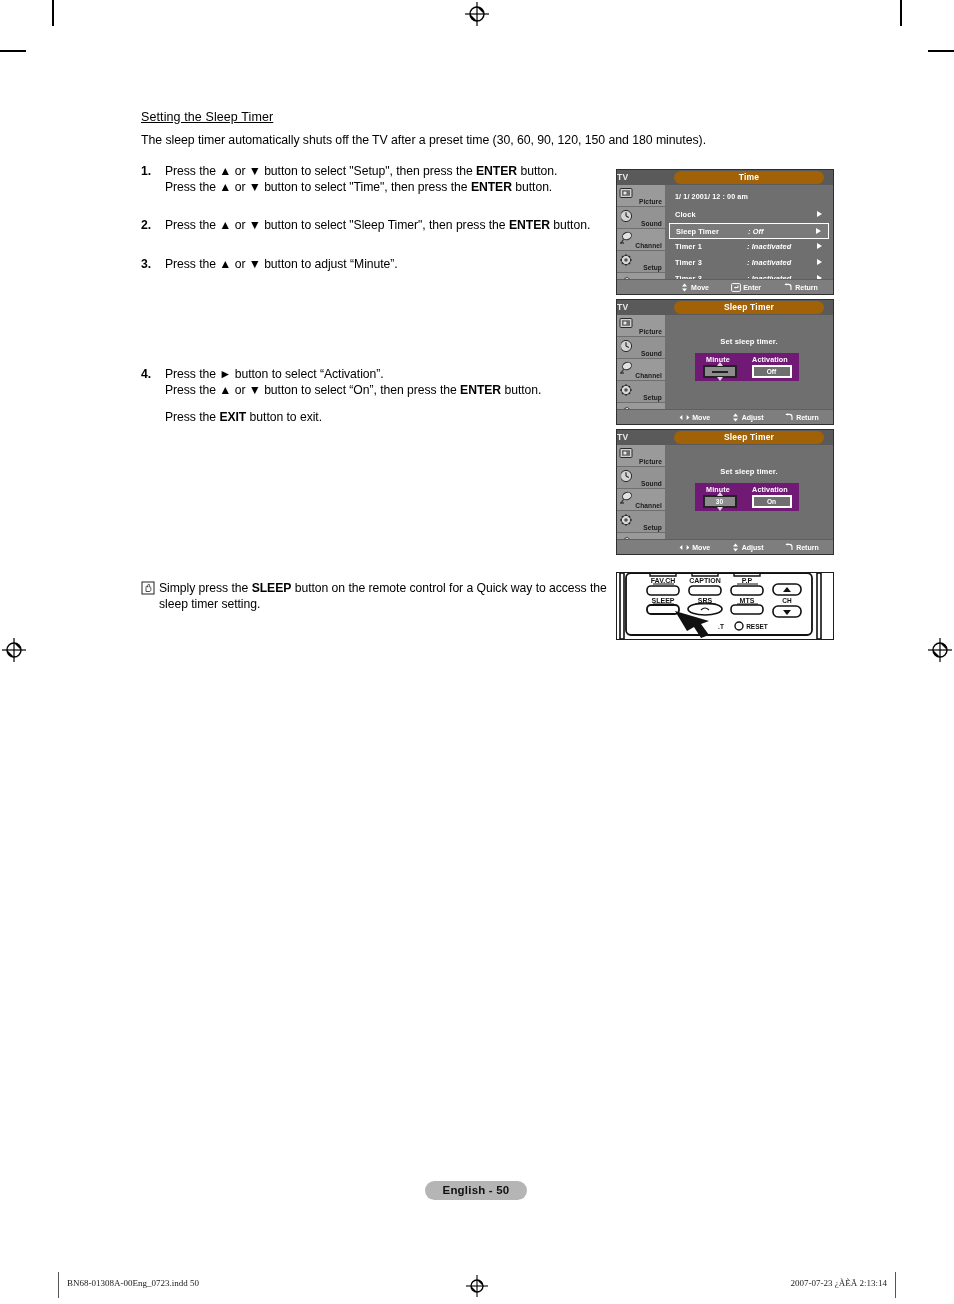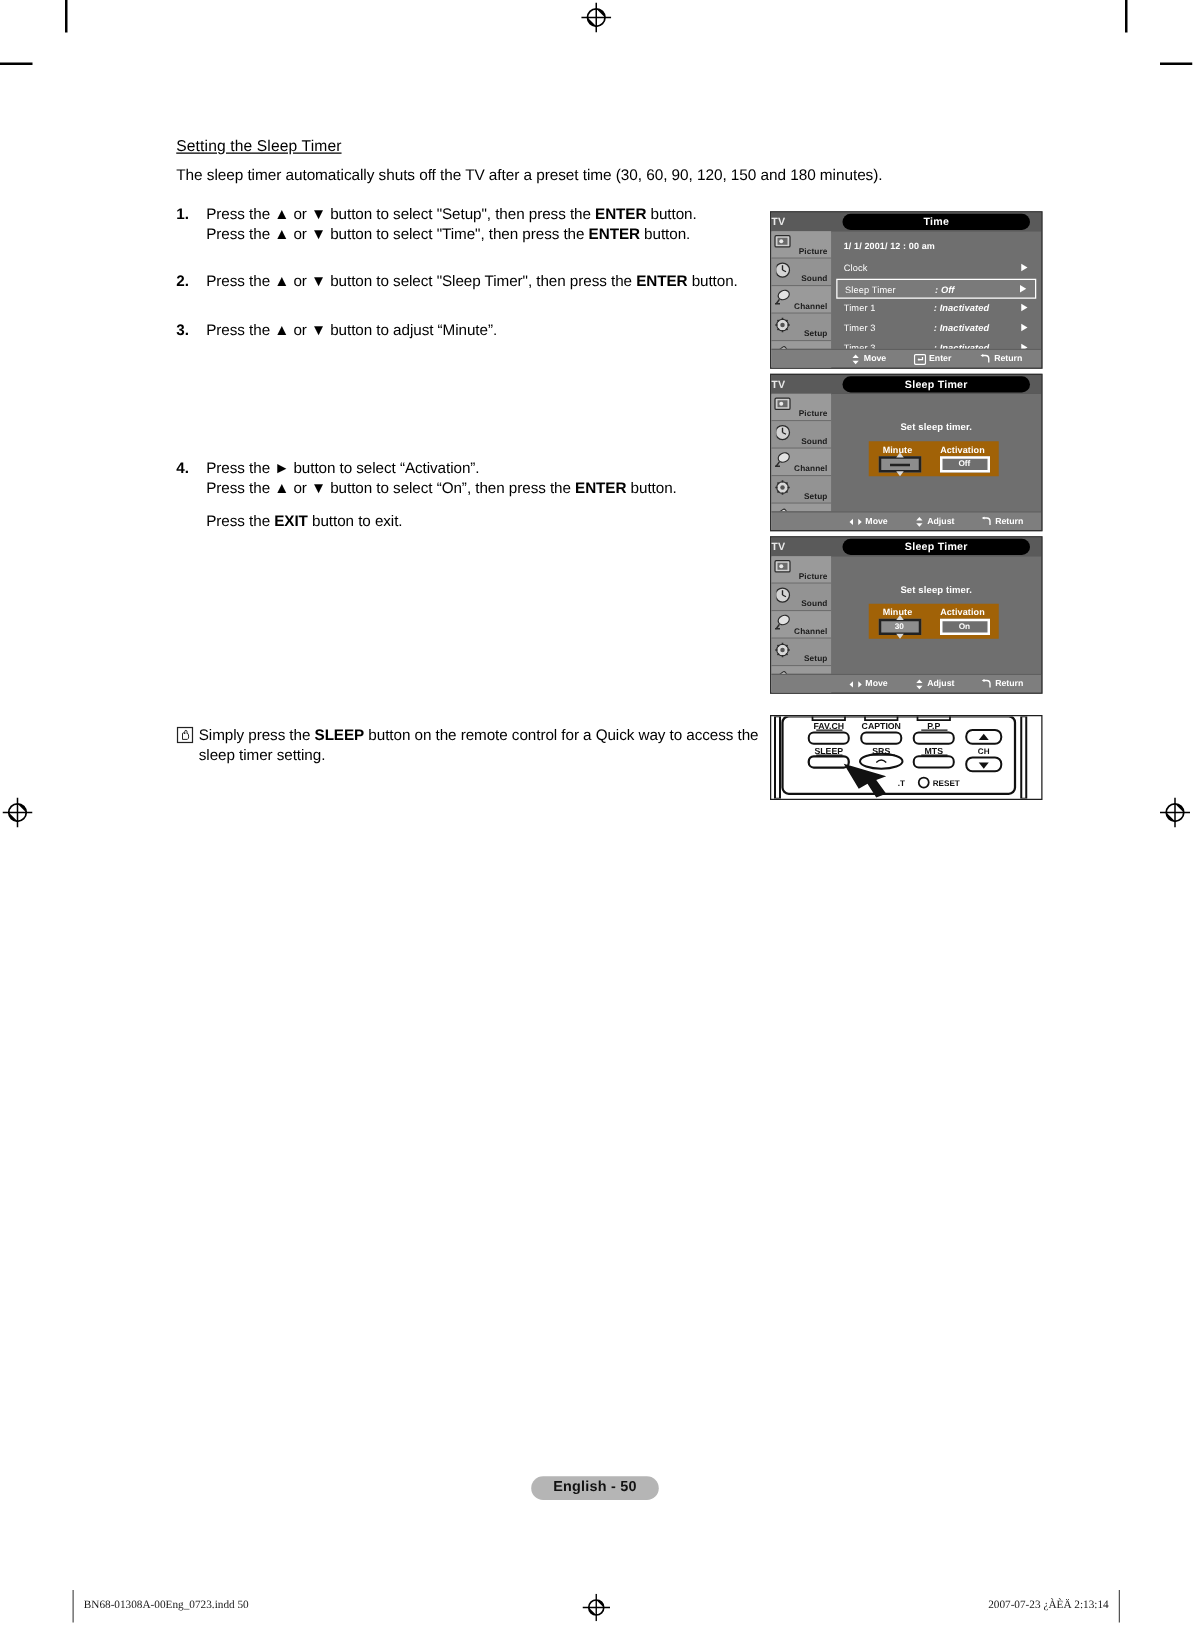--- a/index.html
+++ b/index.html
@@ -124,21 +124,21 @@
     position: absolute;
     left: 57px;
     top: 1px;
     width: 150px;
     height: 13px;
     line-height: 13px;
     text-align: center;
     color: #ffffff;
     font-size: 8.5px;
     font-weight: bold;
-    background: #000000;
+    background: #a16207;
     border-radius: 7px;
     letter-spacing: 0.2px;
   }
 
   .osd-body {
     position: absolute;
     left: 0; top: 15px; right: 0; bottom: 0;
   }
 
   .osd-side {
@@ -203,21 +203,21 @@
     padding: 0 4px 0 6px;
   }
   .menu-row.sel {
     border: 1px solid #ffffff;
     background: #7a7a7a;
   }
   .m-name {
     position: absolute;
     left: 6px;
     font-size: 7.4px;
-    font-weight: normal;
+    font-weight: bold;
     color: #ffffff;
     letter-spacing: 0.1px;
   }
   .m-val {
     position: absolute;
     left: 78px;
     font-size: 7.4px;
     font-weight: bold;
     color: #ffffff;
     letter-spacing: 0.1px;
@@ -242,21 +242,21 @@
     font-weight: bold;
     color: #ffffff;
     letter-spacing: 0.1px;
   }
 
   .adj-box {
     position: absolute;
     left: 30px;
     top: 38px;
     width: 104px;
-    background: #a16207;
+    background: #701a75;
     padding: 2px 0 3px 0;
   }
   .adj-heads {
     display: flex;
     justify-content: space-around;
     font-size: 7.2px;
     font-weight: bold;
     color: #ffffff;
     letter-spacing: 0.1px;
     margin-bottom: 1px;

